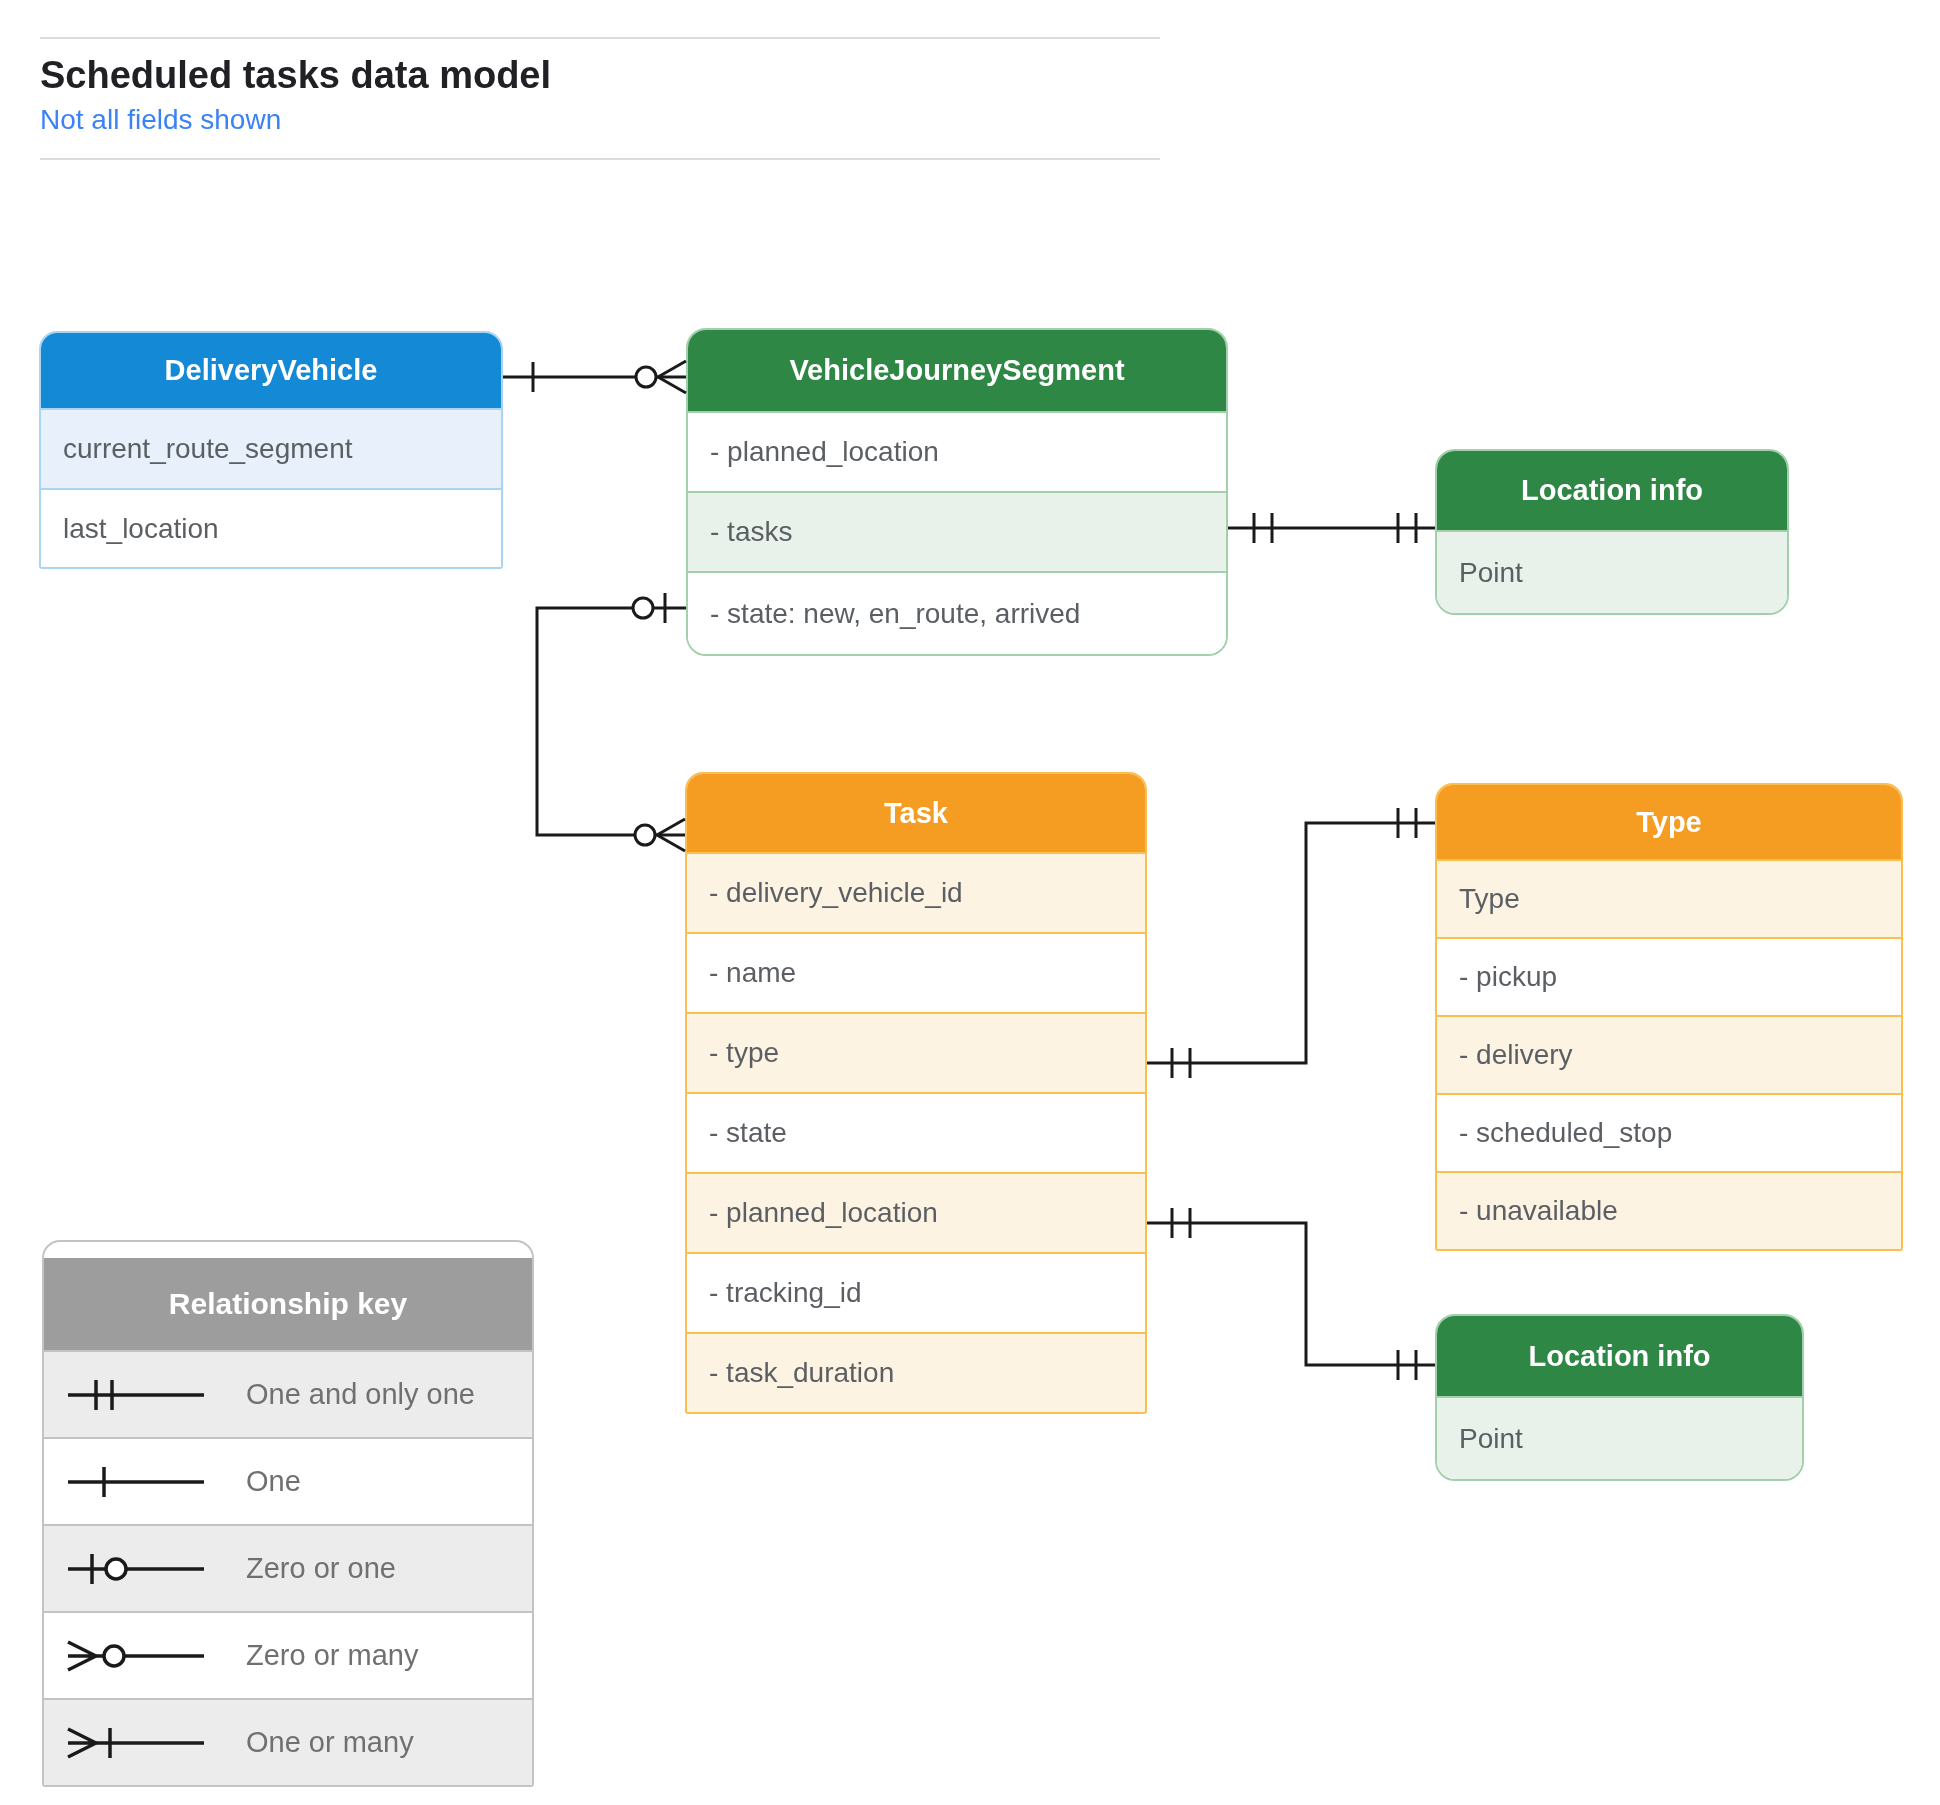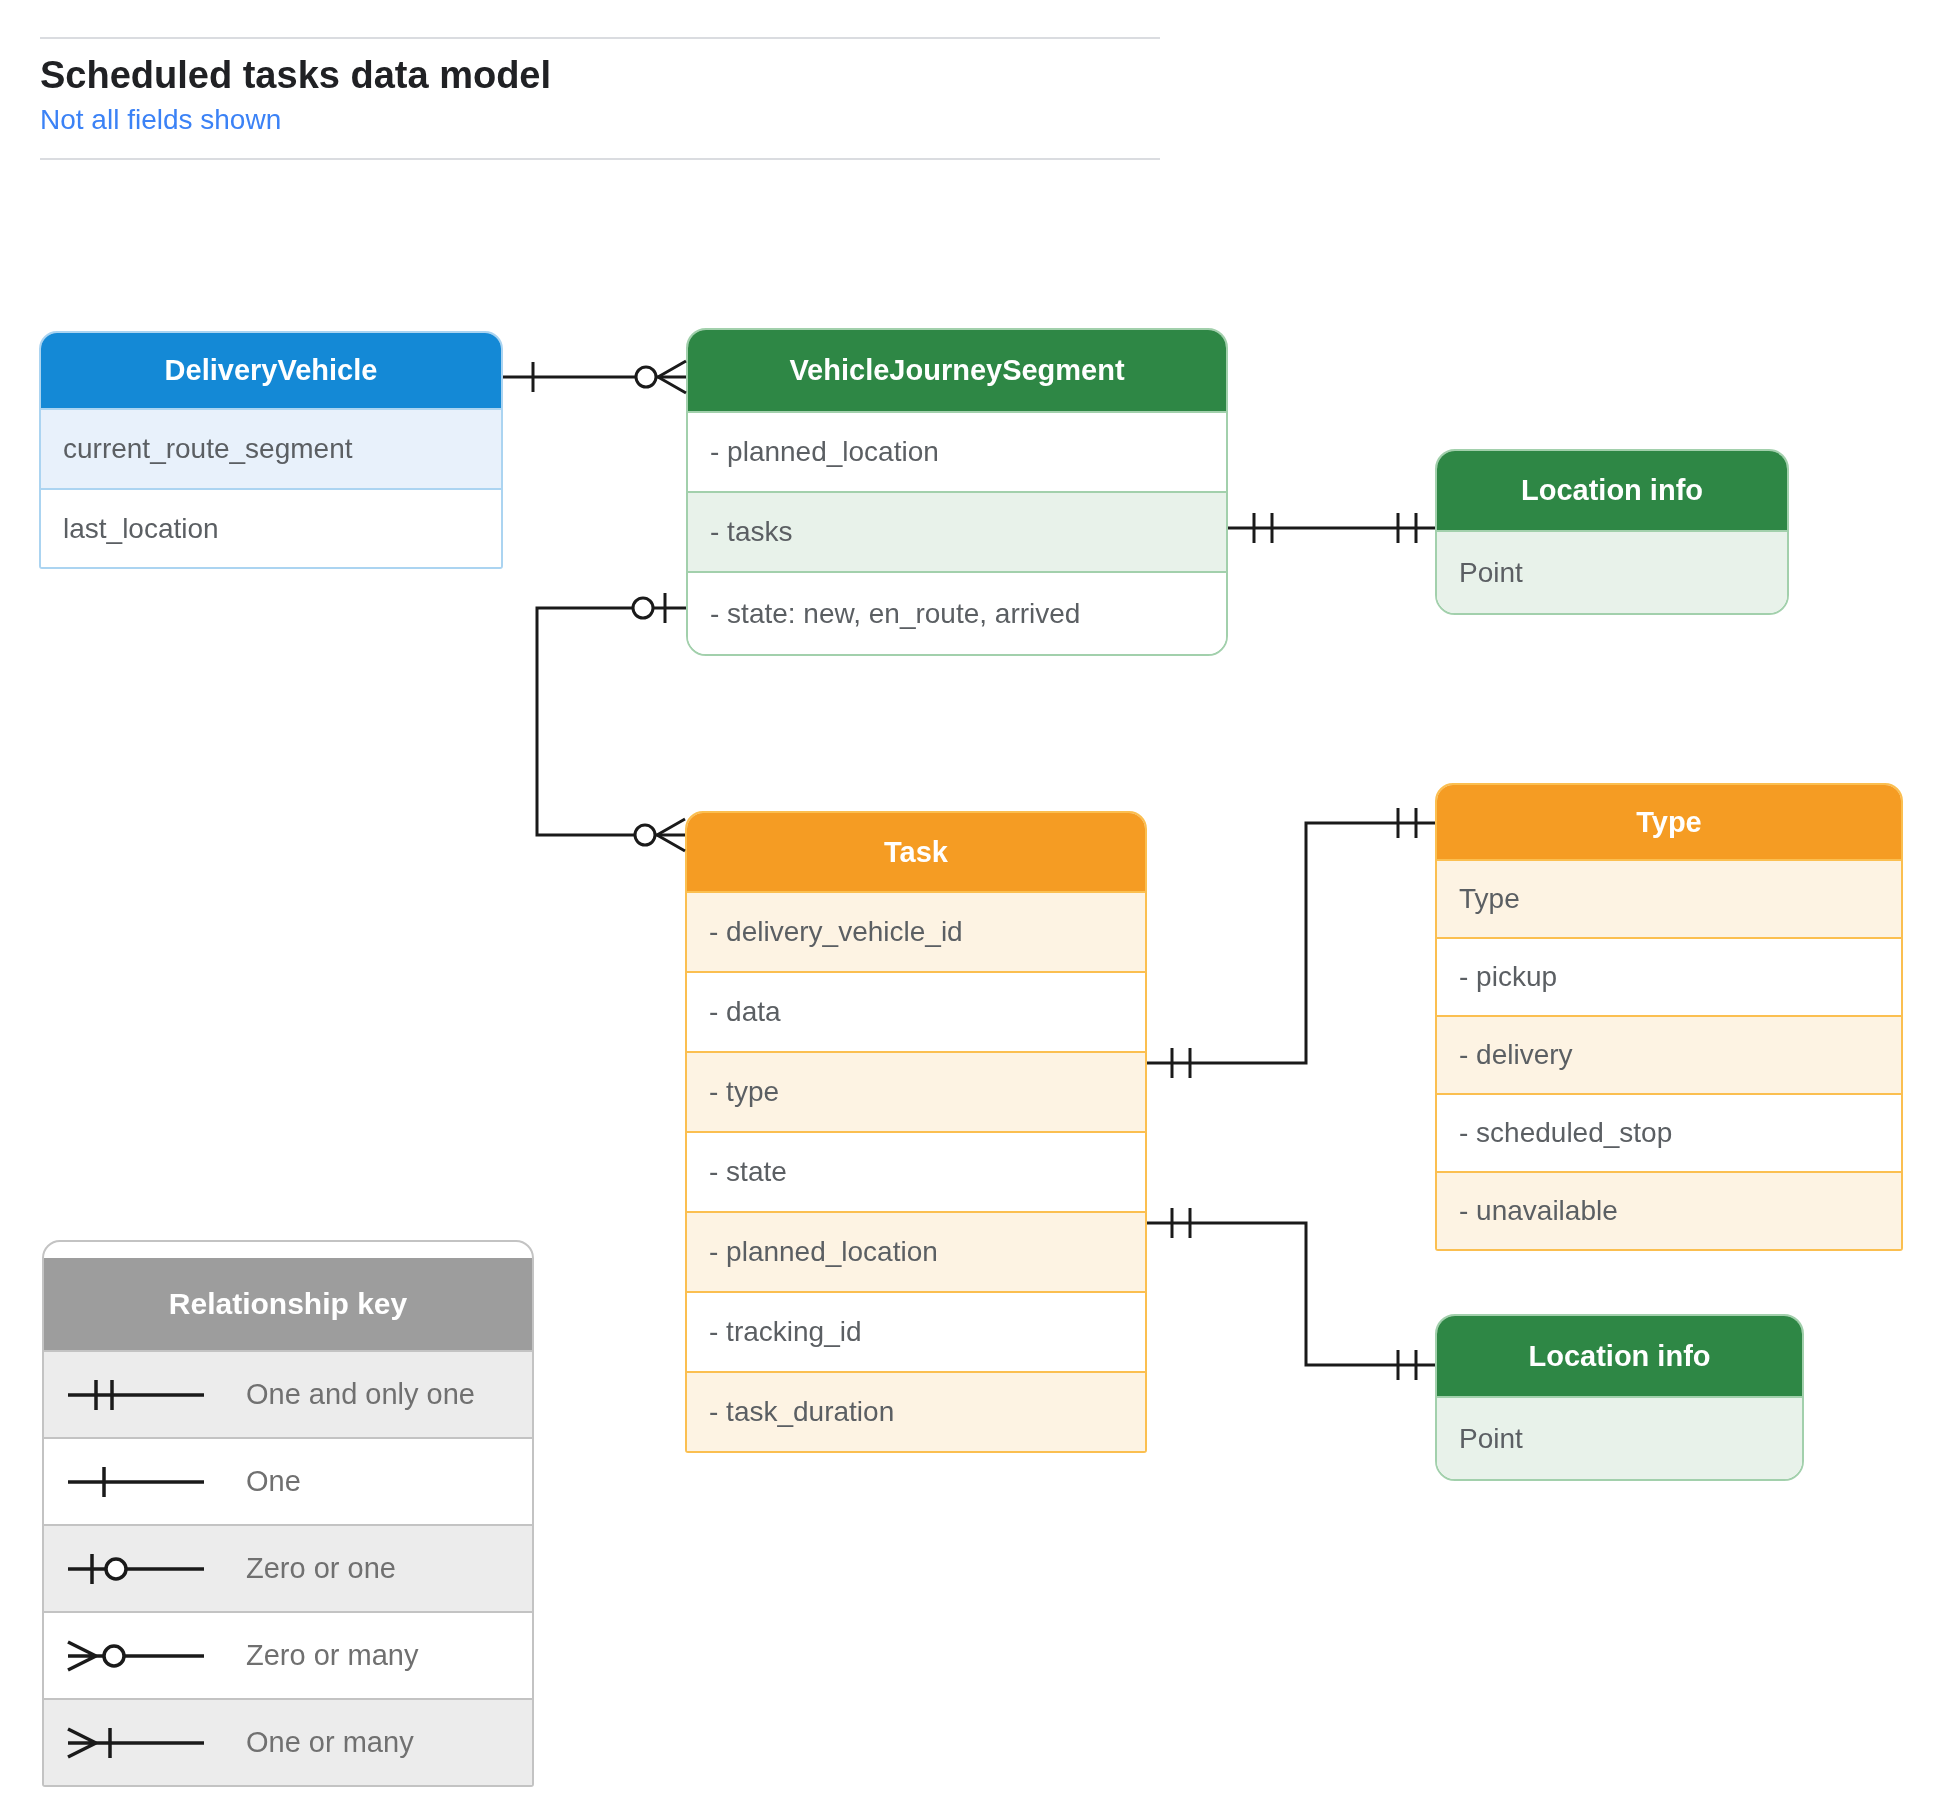--- a/index.html
+++ b/index.html
@@ -80,24 +80,24 @@
   <div class="e-row" style="height:80px">- planned_location</div>
   <div class="e-row shaded" style="height:80px">- tasks</div>
   <div class="e-row" style="height:83px">- state: new, en_route, arrived</div>
 </div>
 
 <div class="entity green" style="left:1435px;top:449px;width:354px">
   <div class="e-header" style="height:79px">Location info</div>
   <div class="e-row shaded" style="height:83px">Point</div>
 </div>
 
-<div class="entity orange" style="left:685px;top:811px;width:462px">
+<div class="entity orange" style="left:685px;top:772px;width:462px">
   <div class="e-header" style="height:78px">Task</div>
   <div class="e-row shaded" style="height:80px">- delivery_vehicle_id</div>
-  <div class="e-row" style="height:80px">- data</div>
+  <div class="e-row" style="height:80px">- name</div>
   <div class="e-row shaded" style="height:80px">- type</div>
   <div class="e-row" style="height:80px">- state</div>
   <div class="e-row shaded" style="height:80px">- planned_location</div>
   <div class="e-row" style="height:80px">- tracking_id</div>
   <div class="e-row shaded" style="height:80px">- task_duration</div>
 </div>
 
 <div class="entity orange" style="left:1435px;top:783px;width:468px">
   <div class="e-header" style="height:74px">Type</div>
   <div class="e-row shaded" style="height:78px">Type</div>

